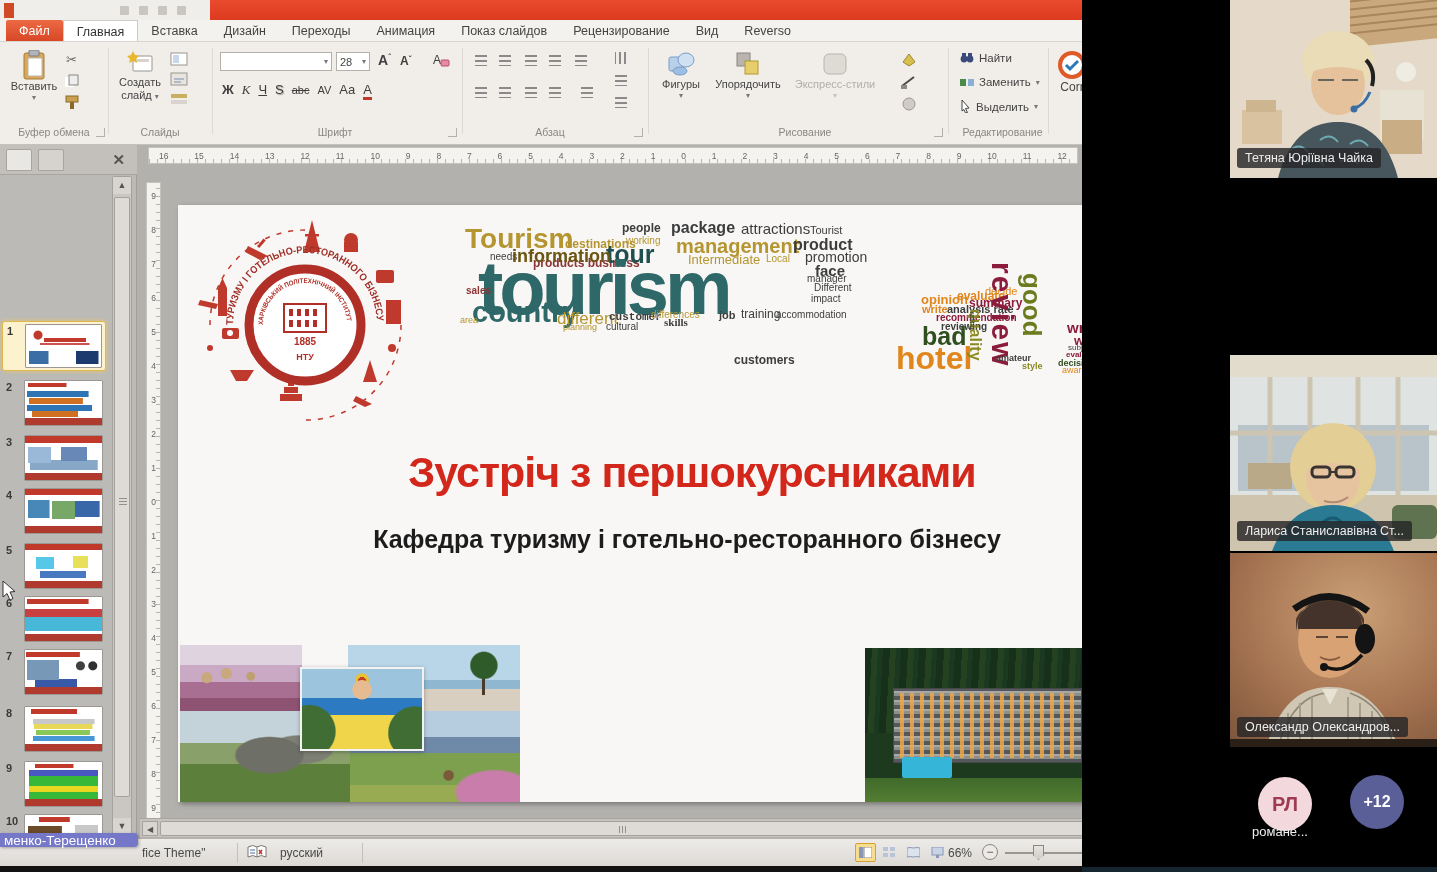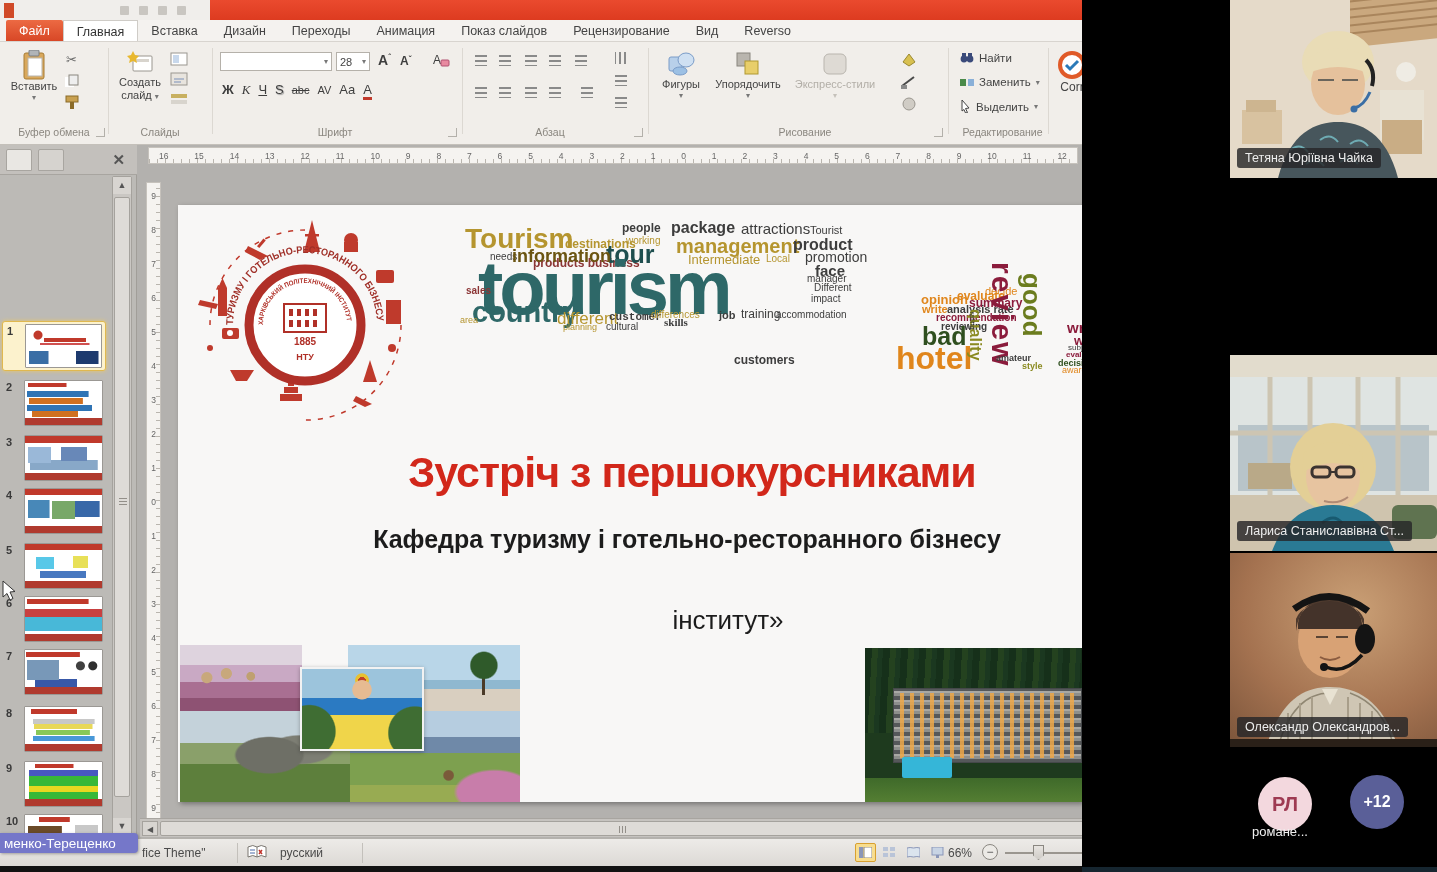--- a/index.html
+++ b/index.html
@@ -73,21 +73,21 @@
   .slide-sub3{position:absolute;left:0;top:400px;width:1100px;text-align:center;font-size:26px;color:#1c1c1c}
   .ph{position:absolute;background-repeat:no-repeat}
   
   .hscroll{position:absolute;left:140px;top:818px;width:942px;height:19px;background:#c6c3bf;border-top:1px solid #a8a5a0}
   .hscroll .larr{position:absolute;left:2px;top:2px;width:16px;height:15px;background:#d8d5d1;border:1px solid #a5a29d;color:#555;font-size:8px;text-align:center;line-height:15px}
   .hscroll .hthumb{position:absolute;left:20px;top:2px;width:1060px;height:15px;background:#dedbd7;border:1px solid #a5a29d;border-radius:2px}
   .hscroll .grip{position:absolute;left:458px;top:4px;width:9px;height:7px;background:repeating-linear-gradient(90deg,#938f89 0 1px,transparent 1px 3px)}
   .statusbar{position:absolute;left:0;top:838px;width:1082px;height:28px;background:linear-gradient(#edebe8,#dcd9d5);border-top:1px solid #b5b2ad;font-size:12px;color:#4a4a4a}
   .sb-sep{position:absolute;top:4px;height:20px;width:1px;background:#c3c0bb}
   .blackstrip{position:absolute;left:0;top:866px;width:1082px;height:6px;background:#121212}
-  .name-tip{position:absolute;left:0;top:833px;width:138px;height:20px;background:#7577c9;color:#fff;font-size:13.5px;display:flex;align-items:center;padding-left:4px;border-radius:0 4px 4px 0;box-shadow:1px 1px 3px rgba(0,0,0,.3);z-index:30;white-space:nowrap}
+  .name-tip{position:absolute;left:0;top:833px;width:138px;height:14px;background:#7577c9;color:#fff;font-size:13.5px;display:flex;align-items:center;padding-left:4px;border-radius:0 4px 4px 0;box-shadow:1px 1px 3px rgba(0,0,0,.3);z-index:30;white-space:nowrap}
   .viewbtn{position:absolute;top:4px;width:21px;height:19px;border:1px solid transparent;border-radius:2px;display:flex;align-items:center;justify-content:center}
   .viewbtn.active{background:#f7dd8f;border-color:#d8a030}
   .zoomtrack{position:absolute;left:1005px;top:13px;width:77px;height:2px;background:#9a968f}
   .zoomhandle{position:absolute;left:1033px;top:6px;width:11px;height:15px;background:linear-gradient(#e8e5e1,#cfccc7);border:1px solid #8a8781;clip-path:polygon(0 0,100% 0,100% 70%,50% 100%,0 70%)}
   .zoomminus{position:absolute;left:982px;top:5px;width:16px;height:16px;border:1px solid #8a8781;border-radius:50%;background:#eceae6;color:#555;font-size:12px;line-height:14px;text-align:center}
   
   .callpanel{position:absolute;left:1082px;top:0;width:355px;height:872px;background:#000}
   .tile{position:absolute;left:148px;width:207px;overflow:hidden}
   .vlabel{position:absolute;left:7px;bottom:10px;background:rgba(38,38,40,.82);color:#ededed;font-size:12.5px;padding:3px 8px;border-radius:3px;white-space:nowrap;max-width:192px;overflow:hidden}
   .vlabel.blue{background:#5c60b8;border-radius:6px;font-size:13px}
@@ -529,21 +529,20 @@
         <span class="cw" style="left: 175px; top: 84px; font-size: 8px; color: rgb(61, 61, 61);">subjecti</span>
         <span class="cw" style="left: 173px; top: 91px; font-size: 8px; font-weight: 700; color: rgb(139, 28, 60);">evaluatio</span>
         <span class="cw" style="left: 103px; top: 94px; font-size: 9px; font-weight: 700; color: rgb(61, 61, 61);">amateur</span>
         <span class="cw" style="left: 129px; top: 102px; font-size: 9px; font-weight: 700; color: rgb(138, 138, 32);">style</span>
         <span class="cw" style="left: 165px; top: 99px; font-size: 9px; font-weight: 700; color: rgb(47, 79, 31);">decision</span>
         <span class="cw" style="left: 169px; top: 106px; font-size: 9px; color: rgb(224, 134, 28);">award</span>
       </div>
 
     <div class="slide-title">Зустріч з першокурсниками</div>
     <div class="slide-sub1">Кафедра  туризму і готельно-ресторанного бізнесу</div>
-    <div class="slide-sub3">інститут»</div>
 
     <div class="ph" style="left:2px;top:440px;width:122px;height:68px;background-image:radial-gradient(circle at 22% 48%,#c8a87c 0 5%,rgba(0,0,0,0) 6%),radial-gradient(circle at 38% 42%,#c8a87c 0 6%,rgba(0,0,0,0) 7%),radial-gradient(circle at 58% 46%,#bfa070 0 5%,rgba(0,0,0,0) 6%),linear-gradient(#ded3de 0 30%,#c9a9c4 30% 55%,#a96f92 55% 78%,#8e5273 78% 100%)"></div>
     <div class="ph" style="left:170px;top:440px;width:172px;height:68px;background-image:radial-gradient(circle at 79% 30%,#2f5a2a 0 9%,rgba(0,0,0,0) 10%),linear-gradient(#4a3a28,#4a3a28),linear-gradient(#b9d6e8 0 52%,#8fb8d0 52% 64%,#d9cfc0 64% 100%);background-size:100% 100%,3px 30px,100% 100%;background-position:0 0,79% 52%,0 0"></div>
     <div class="ph" style="left:2px;top:506px;width:172px;height:92px;background-image:radial-gradient(ellipse at 52% 48%,#6e6f66 0 26%,rgba(0,0,0,0) 28%),radial-gradient(ellipse at 70% 42%,#7d7e74 0 18%,rgba(0,0,0,0) 20%),linear-gradient(#c4d2da 0 35%,#8aa06a 35% 58%,#5d7f3c 58% 100%)"></div>
     <div class="ph" style="left:172px;top:506px;width:170px;height:92px;background-image:radial-gradient(ellipse at 85% 88%,#c87daa 0 18%,rgba(0,0,0,0) 20%),radial-gradient(circle at 58% 70%,#7a5a3a 0 4%,rgba(0,0,0,0) 5%),linear-gradient(#b6cde0 0 28%,#6f89a8 28% 46%,#7da04f 46% 80%,#98ab52 80% 100%)"></div>
     <div class="ph" style="left:122px;top:462px;width:124px;height:84px;border:2px solid #f2f2f2;box-shadow:0 1px 4px rgba(0,0,0,.3);background-image:radial-gradient(circle at 6% 78%,#3f6d33 0 20%,rgba(0,0,0,0) 21%),radial-gradient(circle at 94% 80%,#3f6d33 0 20%,rgba(0,0,0,0) 21%),radial-gradient(circle at 50% 26%,#e6bb92 0 11%,rgba(0,0,0,0) 12%),radial-gradient(circle at 50% 14%,#c04028 0 4%,#e8c030 4% 7%,rgba(0,0,0,0) 8%),linear-gradient(#9cc4dc 0 36%,#2b7ac2 36% 58%,#f0d54a 58% 100%)"></div>
 
     <div class="ph" style="left:687px;top:443px;width:217px;height:155px;background:#1e3a1e">
       <div class="abs" style="left:0;top:0;right:0;height:55%;background:repeating-linear-gradient(93deg,#16301a 0 7px,#24421f 7px 13px,#1b3820 13px 18px)"></div>
       <div class="abs" style="left:13%;right:0;top:26%;height:48%;background:repeating-linear-gradient(0deg,#55585a 0 4px,#8d8f8c 4px 7px,#a8a8a4 7px 9px);box-shadow:inset 0 0 0 1px #45484a"></div>

